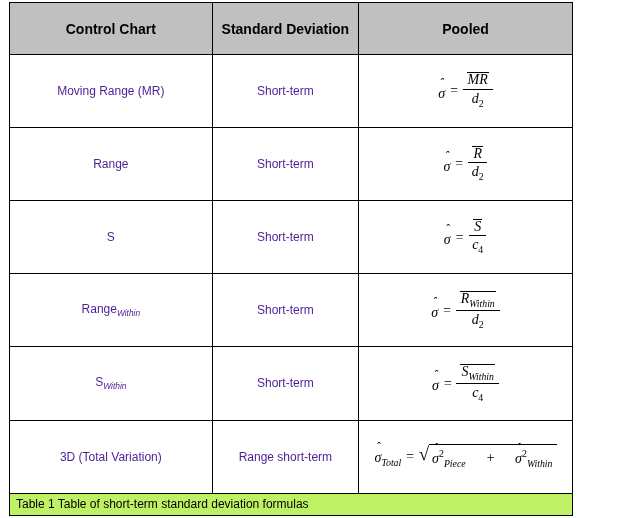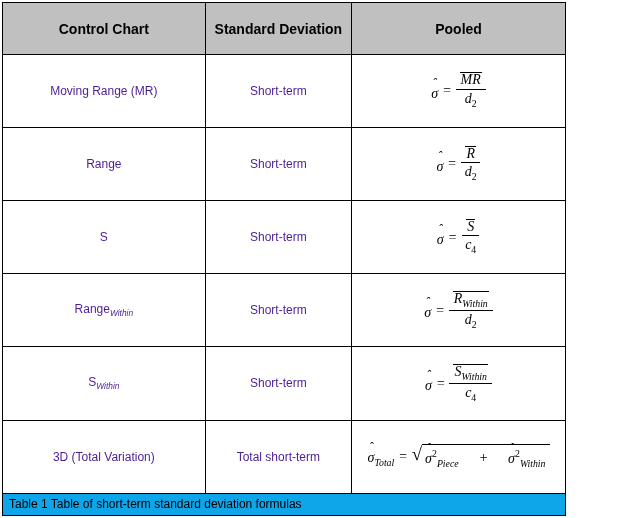--- a/index.html
+++ b/index.html
@@ -6,20 +6,21 @@
     margin: 0;
     padding: 0;
     background: #ffffff;
     font-family: Arial, Helvetica, sans-serif;
   }
   .wrap {
     width: 568px;
     height: 518px;
     box-sizing: border-box;
     padding: 2px;
+    margin-left: 7px;
   }
   table {
     border-collapse: collapse;
     width: 100%;
     height: 100%;
     table-layout: fixed;
   }
   col.c1 { width: 36%; }
   col.c2 { width: 26%; }
   col.c3 { width: 38%; }
@@ -53,21 +54,21 @@
     font-size: 0.7em;
     vertical-align: sub;
     font-style: italic;
   }
   .subn {
     font-size: 0.7em;
     vertical-align: sub;
     font-style: normal;
   }
   .caption-row td {
-    background: #0ea5e9;
+    background: #bef264;
     color: #000000;
     text-align: left;
     font-size: 12px;
     height: 22px;
     padding: 3px 6px;
   }
   
   .eq {
     display: inline-flex;
     align-items: center;
@@ -232,21 +233,21 @@
             <span class="den"><span>c</span><span class="subn">4</span></span>
           </span>
         </span>
       </td>
     </tr>
 
     <tr>
       <td class="label">
         <span>3D (Total Variation)</span>
       </td>
-      <td class="label">Total short-term</td>
+      <td class="label">Range short-term</td>
       <td class="formula">
         <span class="eq">
           <span><span class="hat-wrap"><span>σ</span></span><span class="sub">Total</span></span>
           <span>=</span>
           <span class="sqrt">
             <span class="radical">√</span>
             <span class="radicand">
               <span><span class="hat-wrap"><span>σ</span></span><span class="sup2">2</span><span class="sub">Piece</span></span>
               <span>+</span>
               <span><span class="hat-wrap"><span>σ</span></span><span class="sup2">2</span><span class="sub">Within</span></span>

